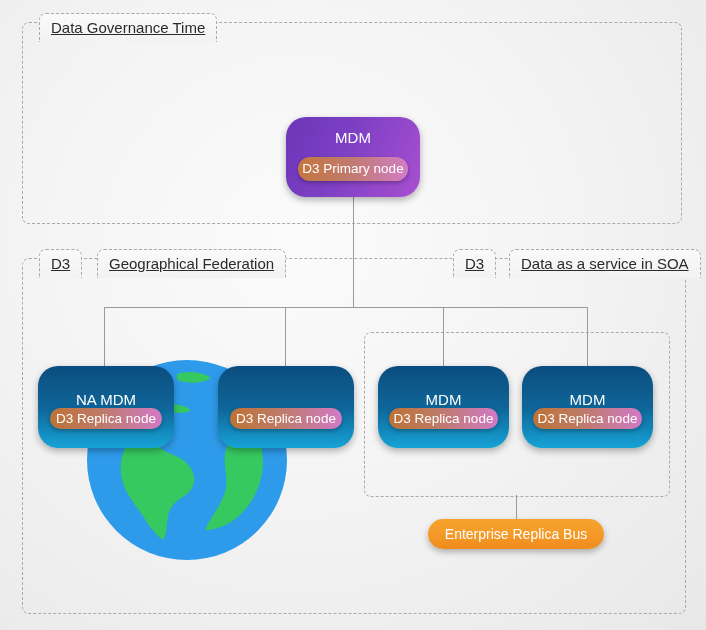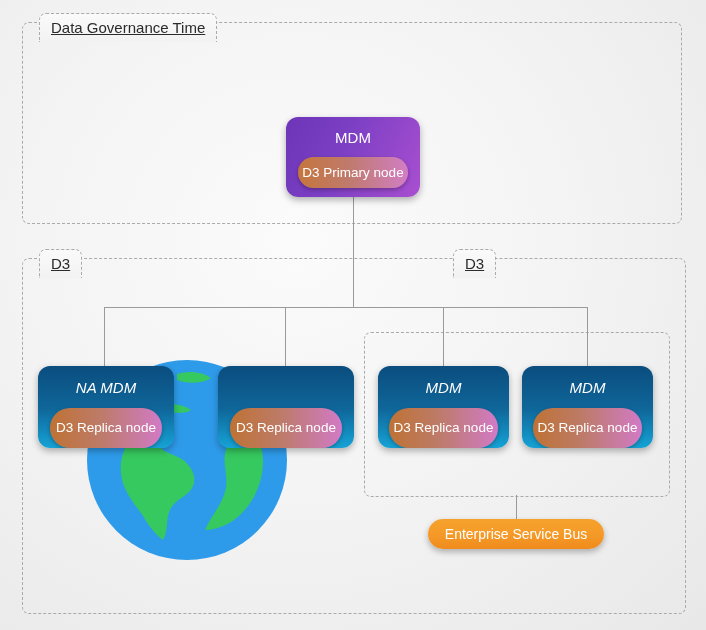--- a/index.html
+++ b/index.html
@@ -92,21 +92,21 @@
     position: absolute;
     left: 85px;
     top: 358px;
     width: 204px;
     height: 204px;
   }
 
   
   .node {
     position: absolute;
-    border-radius: 12px;
+    border-radius: 20px;
     box-sizing: border-box;
     box-shadow: 0 3px 7px rgba(0,0,0,0.30);
     overflow: hidden;
   }
   .node .node-title {
     display: block;
     width: 100%;
     text-align: center;
     color: #ffffff;
     font-size: 15px;
@@ -127,39 +127,39 @@
     white-space: nowrap;
   }
 
   
   #node-mdm-primary {
     left: 286px; top: 117px; width: 134px; height: 80px;
     background: linear-gradient(115deg, #6d35b8 0%, #7b3fc4 40%, #a94fd0 100%);
   }
   #node-mdm-primary .node-title { margin-top: 13px; }
   #node-mdm-primary .pill {
-    left: 12px; top: 40px; width: 110px; height: 31px;
+    left: 12px; top: 40px; width: 110px; height: 24px;
     background: linear-gradient(90deg, #c5763c 0%, #c07a6b 45%, #d27ec4 100%);
   }
 
   
   .node-blue {
     background: linear-gradient(180deg, #0b4d7f 0%, #0f6699 52%, #16a3d6 100%);
   }
   .node-blue .pill {
     background: linear-gradient(90deg, #bf7234 0%, #bd7b68 45%, #d27ac6 100%);
   }
 
   #node-na-mdm   { left: 38px;  top: 366px; width: 136px; height: 82px; }
   #node-eu-mdm   { left: 218px; top: 366px; width: 136px; height: 82px; }
   #node-soa-1    { left: 378px; top: 366px; width: 131px; height: 82px; }
   #node-soa-2    { left: 522px; top: 366px; width: 131px; height: 82px; }
 
-  .node-blue .node-title { margin-top: 14px; font-style: italic; }
-  .node-blue .pill { top: 42px; height: 40px; }
+  .node-blue .node-title { margin-top: 26px; }
+  .node-blue .pill { top: 42px; height: 21px; }
   #node-na-mdm .pill { left: 12px; width: 112px; }
   #node-eu-mdm .pill { left: 12px; width: 112px; }
   #node-soa-1 .pill  { left: 11px; width: 109px; }
   #node-soa-2 .pill  { left: 11px; width: 109px; }
 
   
   .cap-button {
     position: absolute;
     border-radius: 999px;
     display: flex;
@@ -187,21 +187,23 @@
 <body>
 
 <div id="canvas">
 
   <div class="dashed-box" id="governance-box"></div>
   <div class="dashed-box" id="federation-box"></div>
   <div class="dashed-box" id="soa-inner-box"></div>
 
   <div class="tab-label" id="tab-governance">Data Governance Time</div>
   <div class="tab-label" id="tab-d3-left">D3</div>
+  <div class="tab-label" id="tab-geofed">Geographical Federation</div>
   <div class="tab-label" id="tab-d3-right">D3</div>
+  <div class="tab-label" id="tab-soa">Data as a service in SOA</div>
 
   <div class="line-v" id="line-mdm-down"></div>
   <div class="line-h" id="line-bus"></div>
   <div class="line-v" id="line-drop-na"></div>
   <div class="line-v" id="line-drop-eu"></div>
   <div class="line-v" id="line-drop-soa1"></div>
   <div class="line-v" id="line-drop-soa2"></div>
   <div class="line-v" id="line-esb"></div>
 
 
@@ -246,16 +248,16 @@
   </div>
 
   <div class="node node-blue" id="node-soa-2">
     <span class="node-title">MDM</span>
     <div class="pill">
       <span class="pill-label">D3 Replica node</span>
     </div>
   </div>
 
   <div class="cap-button" id="btn-esb">
-    <span>Enterprise Service Bus</span>
+    <span>Enterprise Replica Bus</span>
   </div>
 
 </div>
 
 </body></html>

